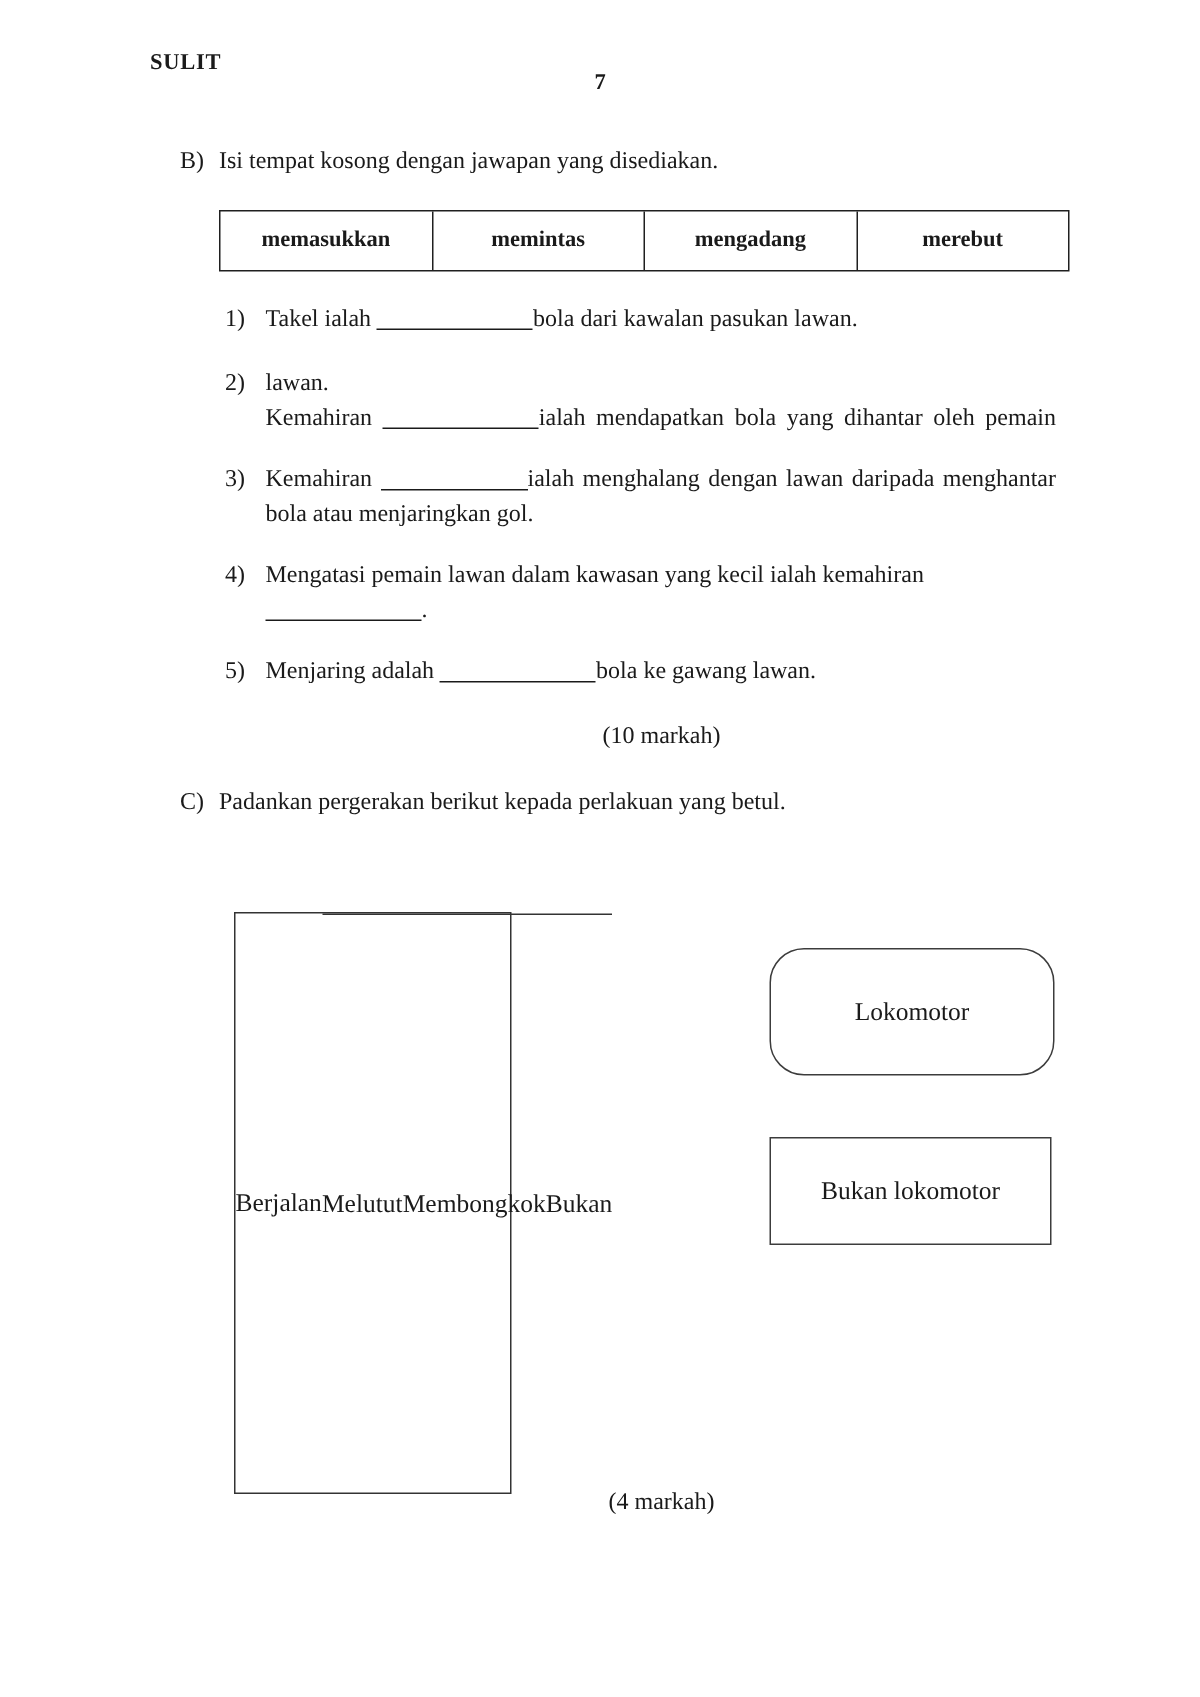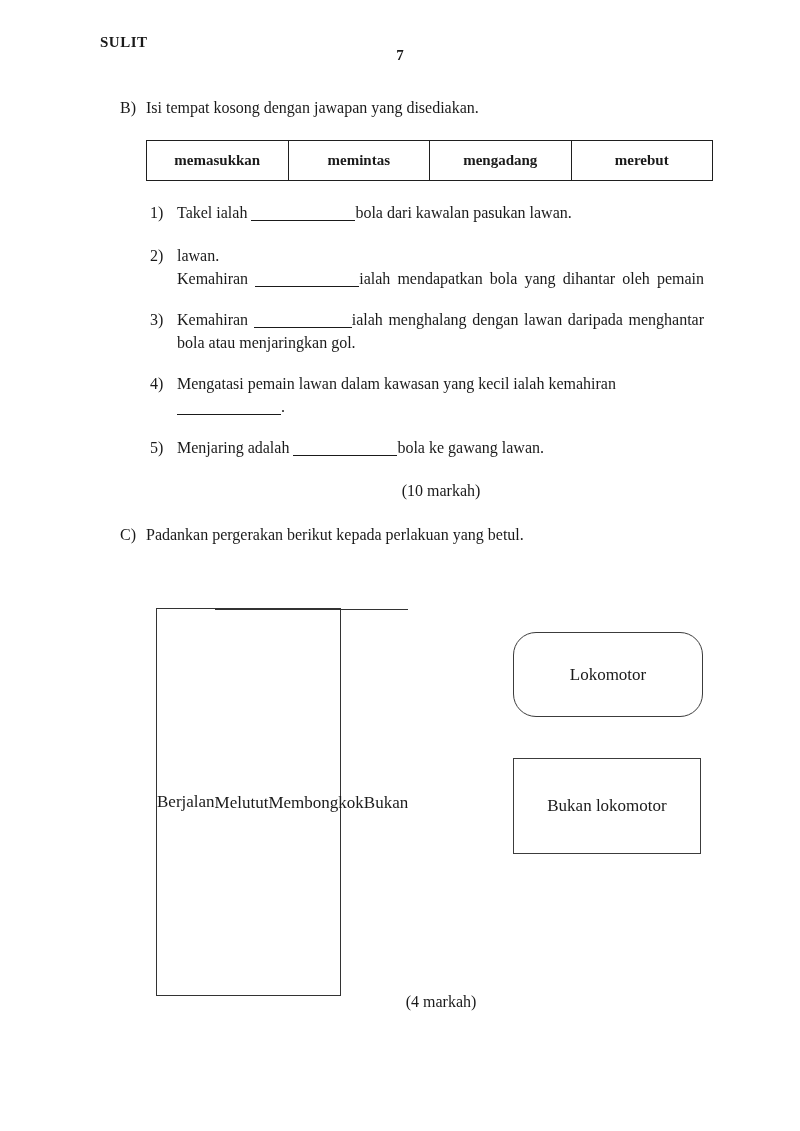--- a/index.html
+++ b/index.html
@@ -52,21 +52,21 @@
     flex:1; display:flex; align-items:center; justify-content:center;
     font-size:17px; border-top:1.5px solid #333;
   }
   .movement-col .m-cell:first-child { border-top:none; }
 
   .category-box {
     position:absolute; left:513px; background:#fff; border:1.5px solid #3c3c3c;
     display:flex; align-items:center; justify-content:center; font-size:17px;
   }
   .cat-loko  { top:632px; width:190px; height:85px;border-radius:23px; }
-  .cat-bukan { top:758px; width:188px; height:96px; }
+  .cat-bukan { top:758px; width:188px; height:72px; }
 </style>
 </head>
 <body>
 
 <div class="page">
 
   <div class="hdr-sulit">SULIT</div>
   <div class="hdr-page">7</div>
 
   <div class="sec-row" style="top:96px;">

